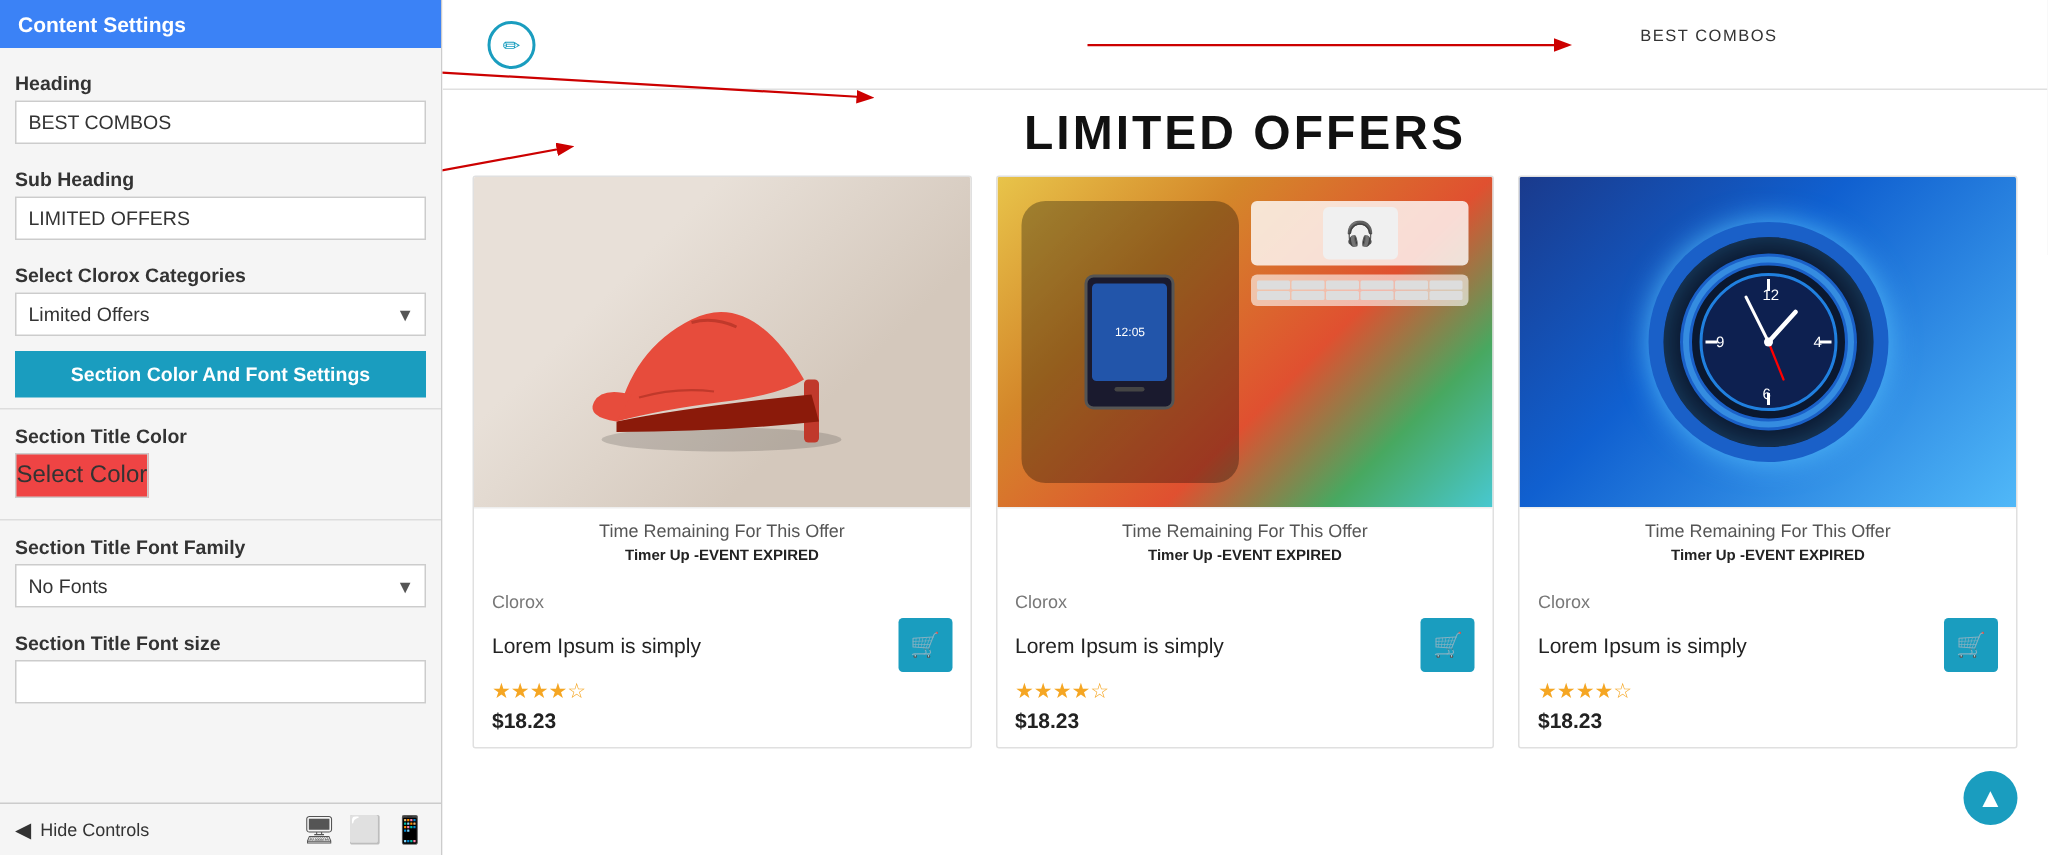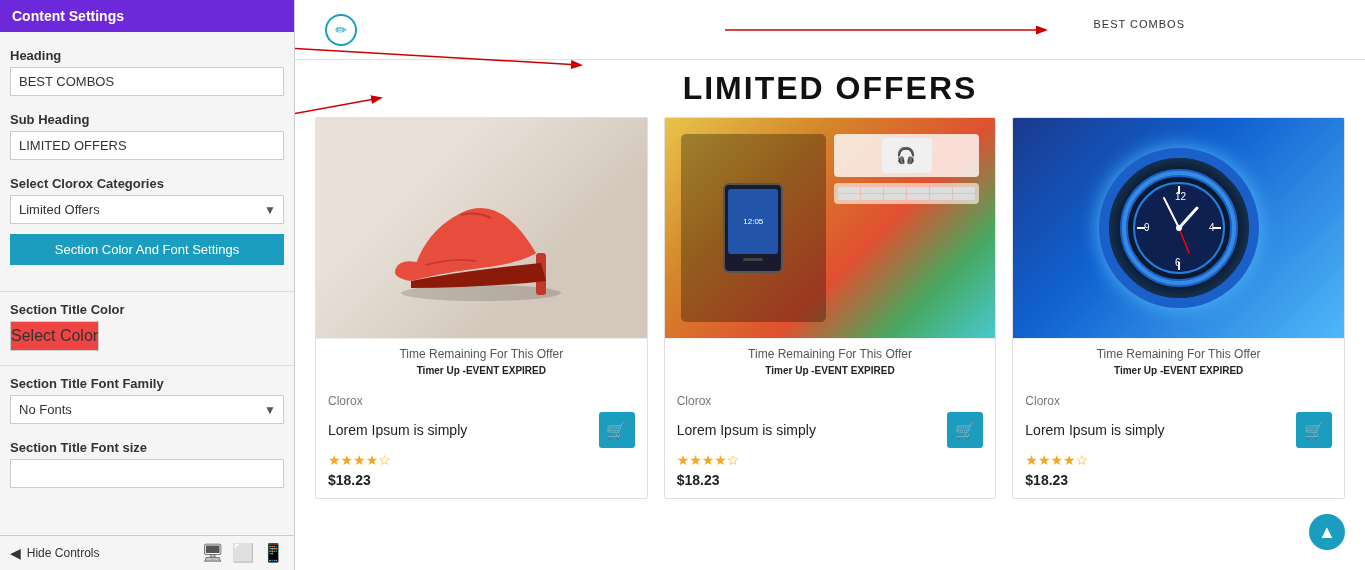--- a/index.html
+++ b/index.html
@@ -9,21 +9,21 @@
     .left-panel {
       width: 295px;
       min-width: 295px;
       background: #f5f5f5;
       border-right: 1px solid #ccc;
       overflow-y: auto;
       position: relative;
       padding-bottom: 40px;
     }
     .panel-header {
-      background: #6d28d9;
+      background: #3b82f6;
       color: white;
       font-weight: bold;
       font-size: 14px;
       padding: 8px 12px;
       margin-bottom: 10px;
     }
     .section-label {
       font-size: 13px;
       font-weight: bold;
       color: #333;
@@ -57,26 +57,26 @@
       position: absolute;
       right: 8px;
       top: 50%;
       transform: translateY(-50%);
       pointer-events: none;
       font-size: 12px;
       color: #555;
     }
     .section-color-btn {
       width: calc(100% - 20px);
-      margin: 0 10px 22px 10px;
+      margin: 0 10px 3px 10px;
       padding: 8px 10px;
       background: #1a9dbf;
       color: white;
       font-size: 13px;
-      font-weight: normal;
+      font-weight: bold;
       border: none;
       cursor: pointer;
     }
     .color-pick-btn {
       padding: 5px 0;
       background: #ef4444;
       border: 1px solid #ccc;
       font-size: 16px;
       color: #333;
       cursor: pointer;
@@ -407,21 +407,21 @@
           </div>
           <div class="stars">★★★★☆</div>
           <div class="price">$18.23</div>
         </div>
       </div>
 
       <div class="product-card">
         <div class="product-img-tech">
           <div style="display:grid; grid-template-columns:1fr 1fr; gap:8px; padding:16px; width:100%; height:100%;">
 
-            <div style="background:rgba(0,0,0,0.3); border-radius:5px; display:flex; align-items:center; justify-content:center; color:white; font-size:10px; padding:4px;">
+            <div style="background:rgba(0,0,0,0.3); border-radius:16px; display:flex; align-items:center; justify-content:center; color:white; font-size:10px; padding:4px;">
               <div style="width:60px; height:90px; background:#1a1a2e; border-radius:6px; border:2px solid #555; display:flex; flex-direction:column; align-items:center; justify-content:flex-start; padding-top:4px;">
                 <div style="width:50px; height:65px; background:#2255aa; border-radius:3px; font-size:8px; color:white; display:flex; align-items:center; justify-content:center;">12:05</div>
                 <div style="width:20px; height:3px; background:#444; border-radius:2px; margin-top:4px;"></div>
               </div>
             </div>
 
             <div style="display:flex; flex-direction:column; gap:6px;">
               <div style="background:rgba(255,255,255,0.8); border-radius:4px; padding:4px; display:flex; align-items:center; justify-content:center;">
                 <div style="width:50px; height:35px; background:#f0f0f0; border-radius:4px; display:flex; align-items:center; justify-content:center; font-size:16px;">🎧</div>
               </div>

